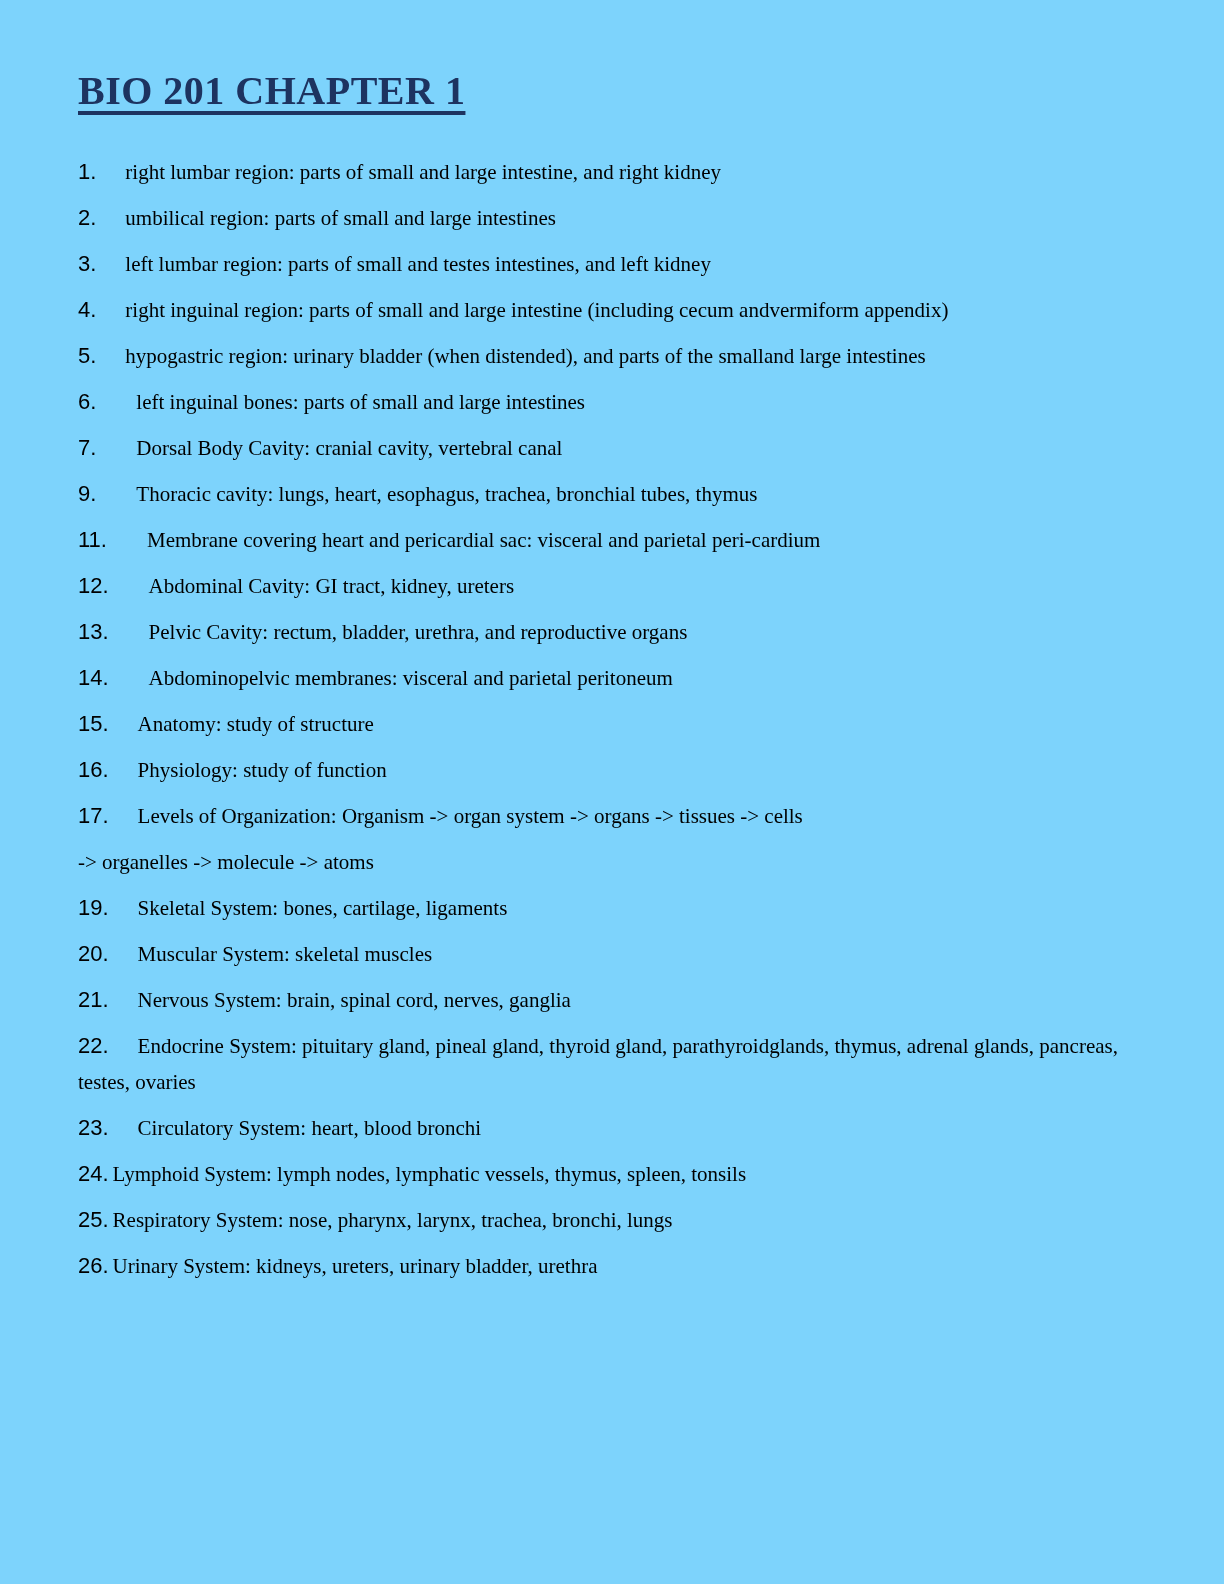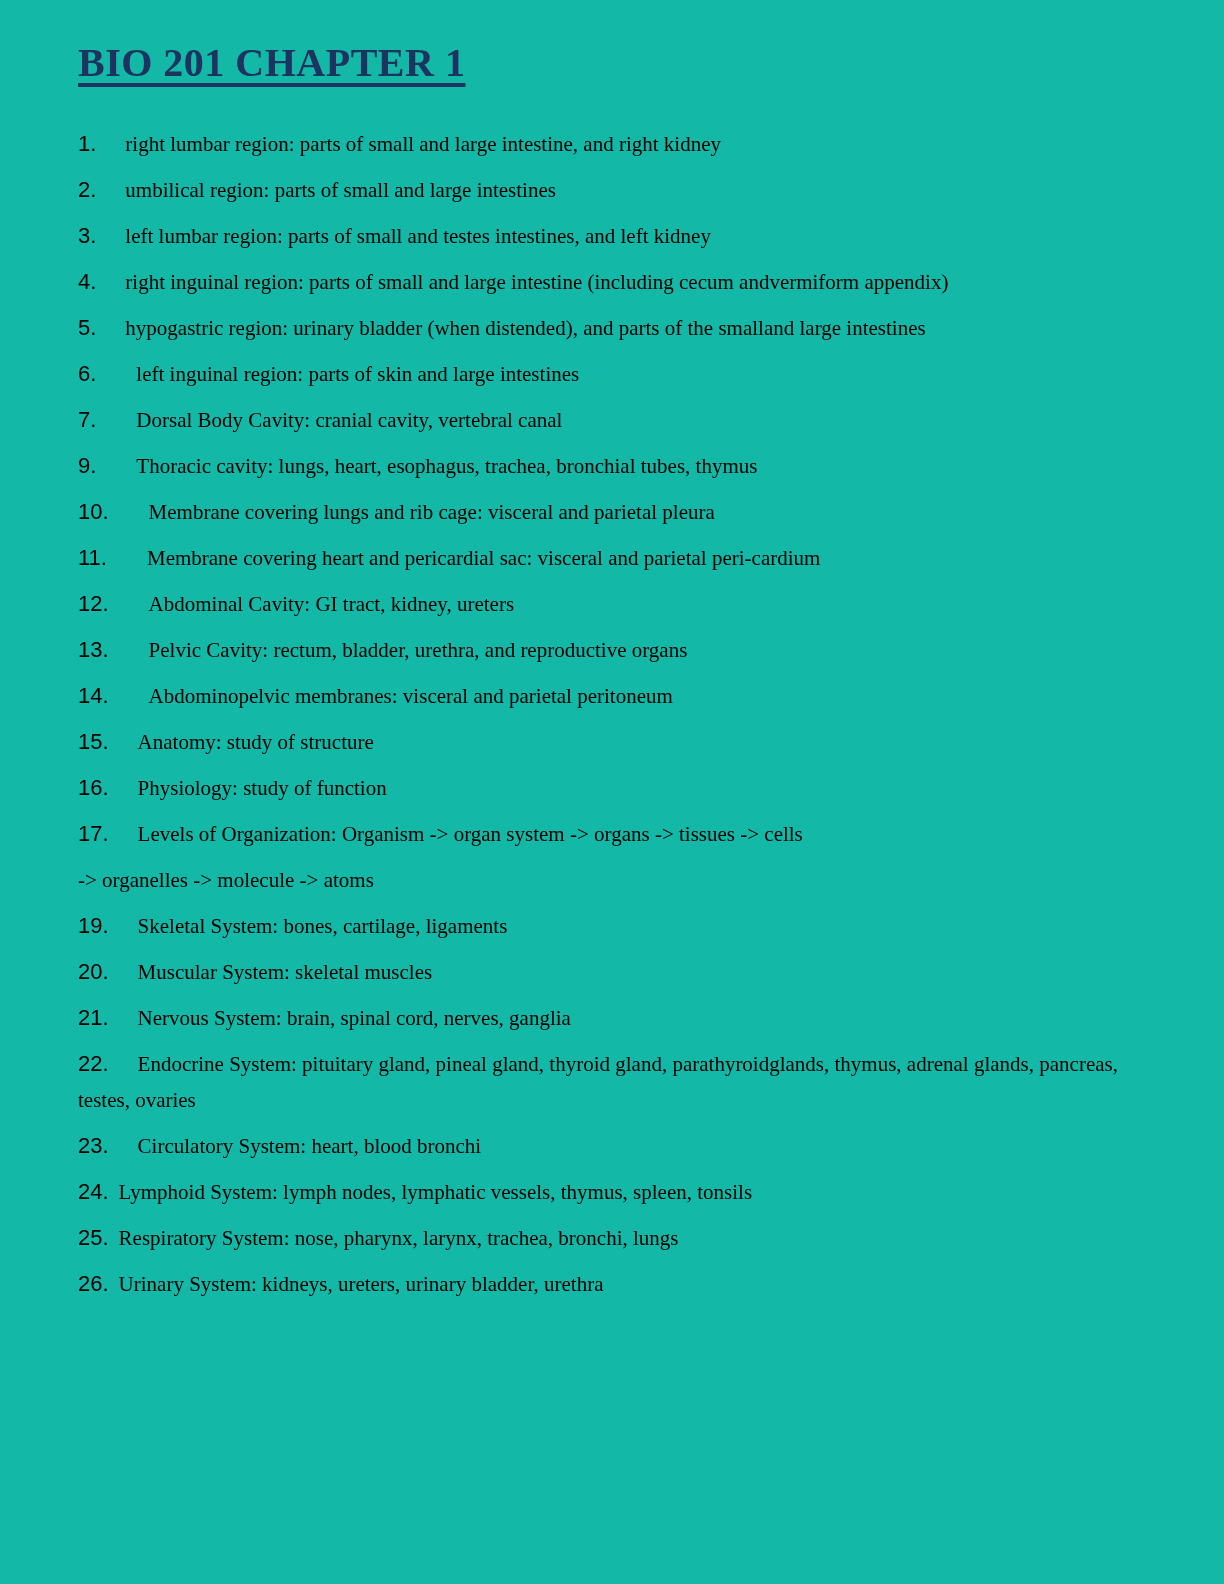--- a/index.html
+++ b/index.html
@@ -10,22 +10,22 @@
   body {
     width: 1224px;
     min-height: 1584px;
     font-family: "Liberation Serif", "DejaVu Serif", serif;
     color: #000000;
   }
   .page {
     box-sizing: border-box;
     width: 1224px;
     min-height: 1584px;
-    padding: 40px 58px 40px 78px;
-    background: #14b8a6;
+    padding: 68px 58px 40px 78px;
+    background: #7dd3fc;
   }
   h1.doc-title {
     font-family: "Liberation Serif", "DejaVu Serif", serif;
     font-weight: bold;
     font-size: 40px;
     line-height: 1.15;
     letter-spacing: 0.5px;
     color: #1d3360;
     margin: 0 0 40px 0;
     text-decoration: underline;
@@ -43,21 +43,21 @@
     font-size: 21px;
     line-height: 36px;
     margin: 0 0 10px 0;
     color: #000000;
   }
   p.item .num {
     font-family: "Liberation Sans", "DejaVu Sans", sans-serif;
     font-size: 22px;
     color: #000000;
   }
-  .gap-sm { margin-right: 10px; }
+  .gap-sm { margin-right: 4px; }
   .gap-md { margin-right: 29px; }
   .gap-lg { margin-right: 40px; }
 </style>
 </head>
 <body>
 
 <main class="page">
   <div class="title-row">
     <h1 class="doc-title">BIO 201 CHAPTER 1</h1>
   </div>
@@ -65,28 +65,27 @@
   <p class="item"><span class="num gap-md">1.</span><span class="txt">right lumbar region: parts of small and large intestine, and right kidney</span></p>
 
   <p class="item"><span class="num gap-md">2.</span><span class="txt">umbilical region: parts of small and large intestines</span></p>
 
   <p class="item"><span class="num gap-md">3.</span><span class="txt">left lumbar region: parts of small and testes intestines, and left kidney</span></p>
 
   <p class="item"><span class="num gap-md">4.</span><span class="txt">right inguinal region: parts of small and large intestine (including cecum andvermiform appendix)</span></p>
 
   <p class="item"><span class="num gap-md">5.</span><span class="txt">hypogastric region: urinary bladder (when distended), and parts of the smalland large intestines</span></p>
 
-  <p class="item"><span class="num gap-lg">6.</span><span class="txt">left inguinal region: parts of skin and large intestines</span></p>
+  <p class="item"><span class="num gap-lg">6.</span><span class="txt">left inguinal bones: parts of small and large intestines</span></p>
 
   <p class="item"><span class="num gap-lg">7.</span><span class="txt">Dorsal Body Cavity: cranial cavity, vertebral canal</span></p>
 
 
   <p class="item"><span class="num gap-lg">9.</span><span class="txt">Thoracic cavity: lungs, heart, esophagus, trachea, bronchial tubes, thymus</span></p>
 
-  <p class="item"><span class="num gap-lg">10.</span><span class="txt">Membrane covering lungs and rib cage: visceral and parietal pleura</span></p>
 
   <p class="item"><span class="num gap-lg">11.</span><span class="txt">Membrane covering heart and pericardial sac: visceral and parietal peri-cardium</span></p>
 
   <p class="item"><span class="num gap-lg">12.</span><span class="txt">Abdominal Cavity: GI tract, kidney, ureters</span></p>
 
   <p class="item"><span class="num gap-lg">13.</span><span class="txt">Pelvic Cavity: rectum, bladder, urethra, and reproductive organs</span></p>
 
   <p class="item"><span class="num gap-lg">14.</span><span class="txt">Abdominopelvic membranes: visceral and parietal peritoneum</span></p>
 
   <p class="item"><span class="num gap-md">15.</span><span class="txt">Anatomy: study of structure</span></p>

